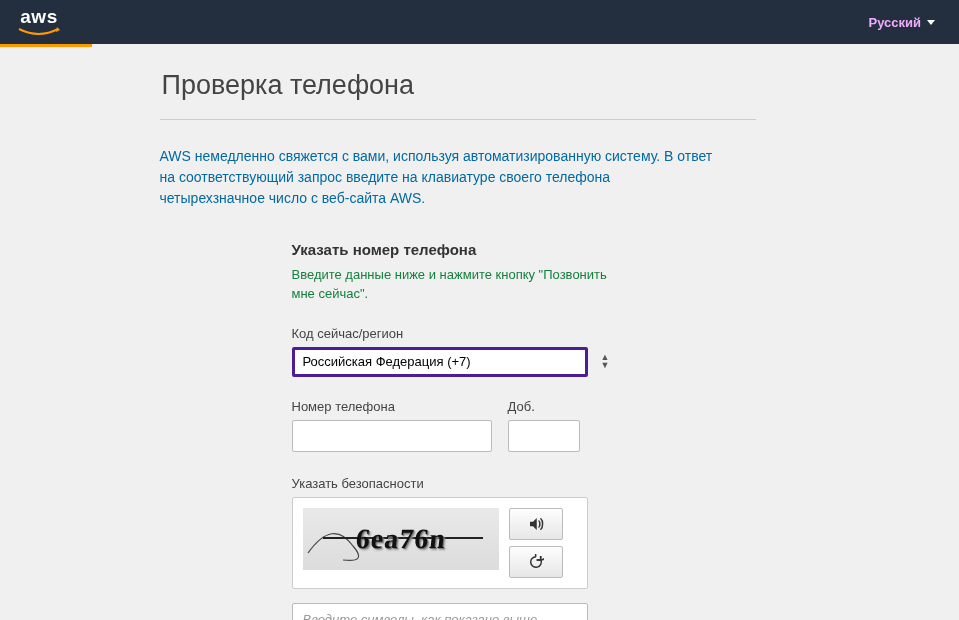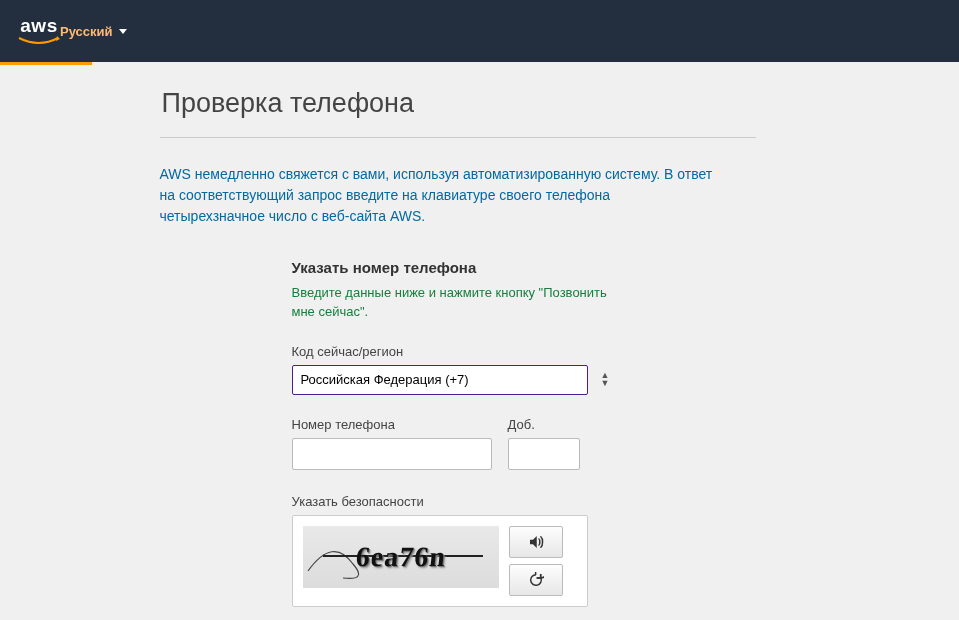--- a/index.html
+++ b/index.html
@@ -1,53 +1,53 @@
 <!DOCTYPE html>
 <html><head>
 <meta charset="utf-8">
 <style>
   * { box-sizing: border-box; margin: 0; padding: 0; }
   html, body { width: 959px; height: 620px; font-family: "Helvetica Neue", Arial, sans-serif; background: #f0f0f0; overflow: hidden; }
   .header {
     background: #232f3e;
-    height: 62px;
+    height: 44px;
     display: flex;
     align-items: center;
-    justify-content: flex-start;
+    justify-content: space-between;
     padding: 0 24px 0 18px;
     position: relative;
   }
   .header::after {
     content: "";
     position: absolute;
     left: 0; bottom: -3px;
     width: 92px; height: 3px;
     background: #ff9900;
   }
   .logo { color: #fff; display: flex; flex-direction: column; align-items: center; }
   .logo-text { font-size: 19px; font-weight: 600; letter-spacing: 0.5px; color:#fff; line-height:1; }
   .logo-smile { width: 42px; height: 10px; margin-top: 1px; }
-  .lang { color: #fdba74; font-size: 13px; font-weight: 700; cursor: pointer; display:flex; align-items:center; gap:6px; }
+  .lang { color: #f0abfc; font-size: 13px; font-weight: 700; cursor: pointer; display:flex; align-items:center; gap:6px; }
   .lang .caret { width:0;height:0;border-left:4px solid transparent;border-right:4px solid transparent;border-top:5px solid #fff; }
 
   .page { padding: 0 0 0 0; }
   .container { width: 640px; margin: 0 auto; padding: 26px 44px 0 0; }
   .title { font-size: 27px; font-weight: 300; color: #444; margin-bottom: 18px; padding-left:2px; }
   .hr { border: none; border-top: 1px solid #ccc; margin-bottom: 26px; }
   .intro { font-size: 14px; color: #0369a1; line-height: 1.5; margin-bottom: 32px; padding-right: 40px; }
 
   .form-block { padding-left: 132px; width: 460px; }
   .subheading { font-size: 15px; font-weight: 700; color: #333; margin-bottom: 8px; }
   .subintro { font-size: 13px; color: #15803d; line-height: 1.45; margin-bottom: 22px; }
 
   .field-label { font-size: 13px; color: #444; margin-bottom: 6px; display:block; }
   .select-wrap { position: relative; margin-bottom: 22px; }
   select {
     width: 296px; height: 30px;
-    background: #fff; border: 1px solid #4c1d95; border-radius: 2px;
+    background: #fff; border: 3px solid #4c1d95; border-radius: 2px;
     font-size: 13px; padding: 0 8px;
     appearance: none; -webkit-appearance: none;
   }
   .select-arrows {
     position: absolute; right: 10px; top: 6px; pointer-events: none;
     font-size: 9px; line-height: 8px; color:#555; display:flex; flex-direction:column;
   }
   .row { display: flex; gap: 16px; margin-bottom: 24px; }
   .col { display:flex; flex-direction:column; }
   input[type=text].phone { width: 200px; height: 32px; border:1px solid #bbb; border-radius:2px; padding:0 8px; font-size:13px; }

